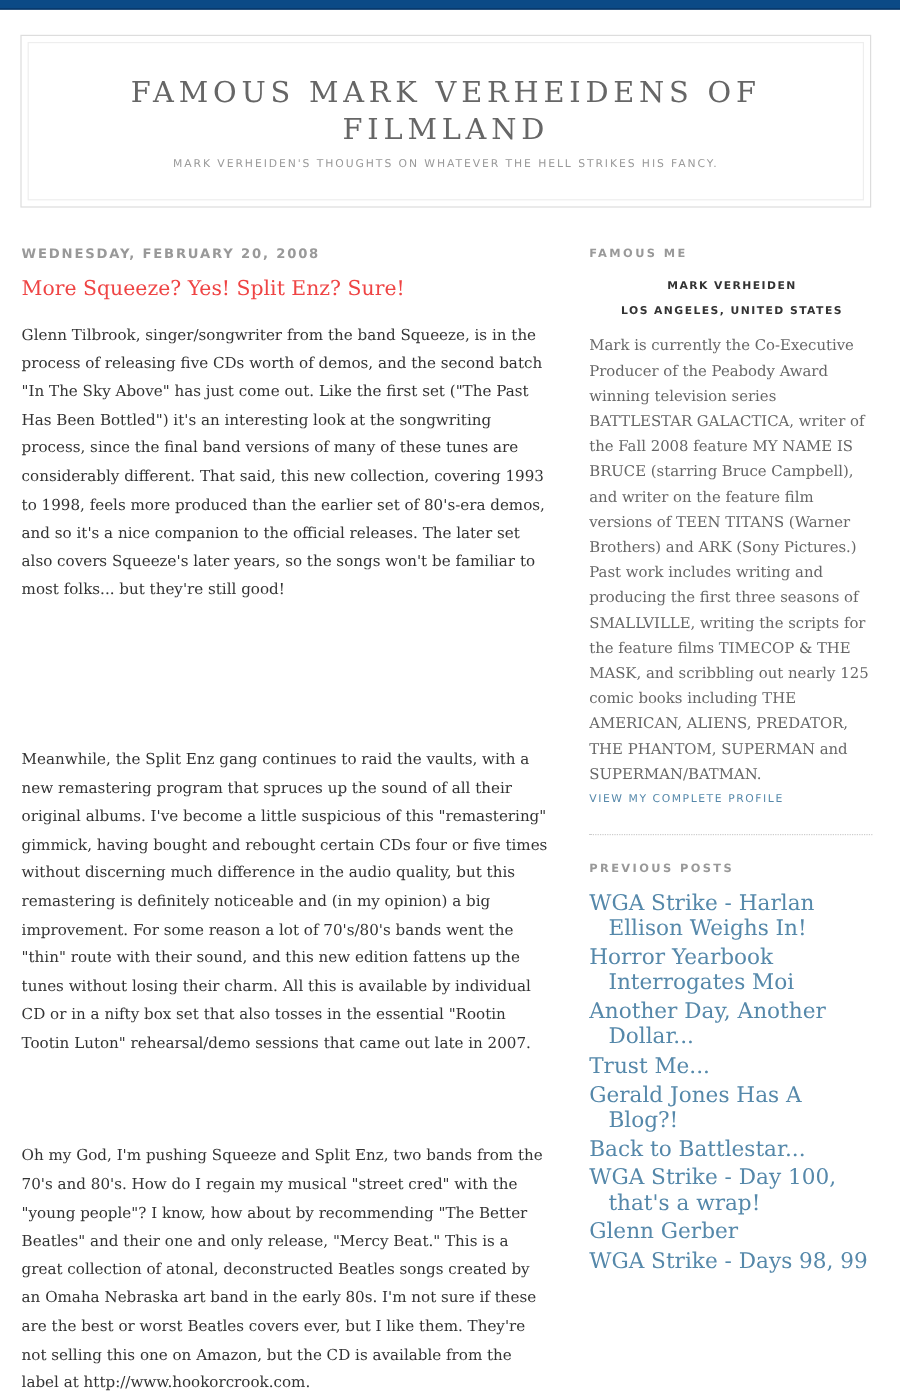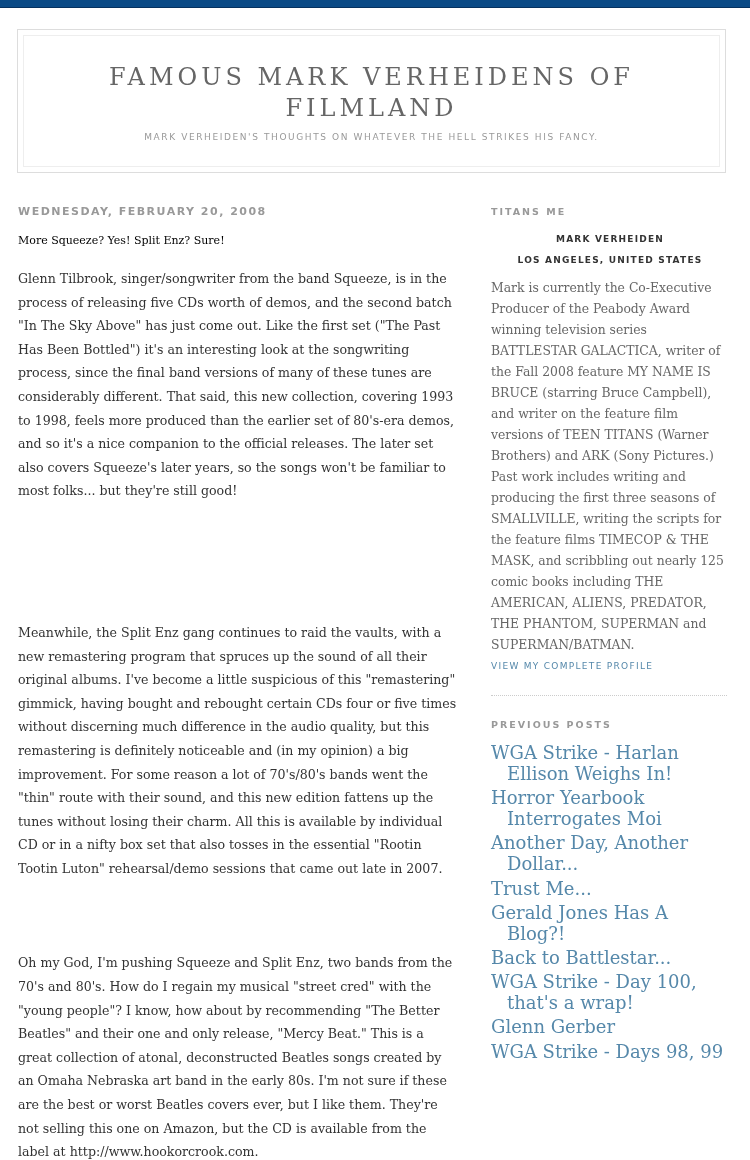--- a/index.html
+++ b/index.html
@@ -43,21 +43,21 @@
     position: absolute; left: 18px; top: 205px; width: 440px;
   }
   .date-header {
     font-family: "DejaVu Sans", sans-serif;
     font-size: 11px; letter-spacing: 1.5px; color: #999;
     margin: 0; line-height: 14px;
   }
   .post-title {
     margin: 11px 0 0 0;
     font-family: "DejaVu Serif", serif;
-    font-size: 11px; font-weight: normal; color: #000000;
+    font-size: 17px; font-weight: normal; color: #ef4444;
     line-height: 22px;
   }
   .post-body {
     margin-top: 15px;
     font-size: 12.6px; line-height: 23.6px; color: #333;
   }
   .post-body p { margin: 0; }
   .post-body p.gap { margin-top: 118px; }
   .post-body p.gap2 { margin-top: 71px; }
 
@@ -114,21 +114,21 @@
   <h3 class="post-title">More Squeeze? Yes! Split Enz? Sure!</h3>
   <div class="post-body">
     <p>Glenn Tilbrook, singer/songwriter from the band Squeeze, is in the process of releasing five CDs worth of demos, and the second batch "In The Sky Above" has just come out. Like the first set ("The Past Has Been Bottled") it's an interesting look at the songwriting process, since the final band versions of many of these tunes are considerably different. That said, this new collection, covering 1993 to 1998, feels more produced than the earlier set of 80's-era demos, and so it's a nice companion to the official releases. The later set also covers Squeeze's later years, so the songs won't be familiar to most folks... but they're still good!</p>
     <p class="gap">Meanwhile, the Split Enz gang continues to raid the vaults, with a new remastering program that spruces up the sound of all their original albums. I've become a little suspicious of this "remastering" gimmick, having bought and rebought certain CDs four or five times without discerning much difference in the audio quality, but this remastering is definitely noticeable and (in my opinion) a big improvement. For some reason a lot of 70's/80's bands went the "thin" route with their sound, and this new edition fattens up the tunes without losing their charm. All this is available by individual CD or in a nifty box set that also tosses in the essential "Rootin Tootin Luton" rehearsal/demo sessions that came out late in 2007.</p>
     <p class="gap2">Oh my God, I'm pushing Squeeze and Split Enz, two bands from the 70's and 80's. How do I regain my musical "street cred" with the "young people"? I know, how about by recommending "The Better Beatles" and their one and only release, "Mercy Beat." This is a great collection of atonal, deconstructed Beatles songs created by an Omaha Nebraska art band in the early 80s. I'm not sure if these are the best or worst Beatles covers ever, but I like them. They're not selling this one on Amazon, but the CD is available from the label at http://www.hookorcrook.com.</p>
   </div>
 
 </div>
 
 <div class="sidebar">
-  <h2 class="side-heading">TITANS ME</h2>
+  <h2 class="side-heading">FAMOUS ME</h2>
   <div class="profile-name">
     <div>MARK VERHEIDEN</div>
     <div>LOS ANGELES, UNITED STATES</div>
   </div>
   <div class="about-text">Mark is currently the Co-Executive Producer of the Peabody Award winning television series BATTLESTAR GALACTICA, writer of the Fall 2008 feature MY NAME IS BRUCE (starring Bruce Campbell), and writer on the feature film versions of TEEN TITANS (Warner Brothers) and ARK (Sony Pictures.) Past work includes writing and producing the first three seasons of SMALLVILLE, writing the scripts for the feature films TIMECOP &amp; THE MASK, and scribbling out nearly 125 comic books including THE AMERICAN, ALIENS, PREDATOR, THE PHANTOM, SUPERMAN and SUPERMAN/BATMAN.</div>
   <a class="profile-link">VIEW MY COMPLETE PROFILE</a>
   <div class="side-divider"></div>
   <h2 class="side-heading prev-heading">PREVIOUS POSTS</h2>
   <ul class="prev-list">
     <li><a>WGA Strike - Harlan Ellison Weighs In!</a></li>

